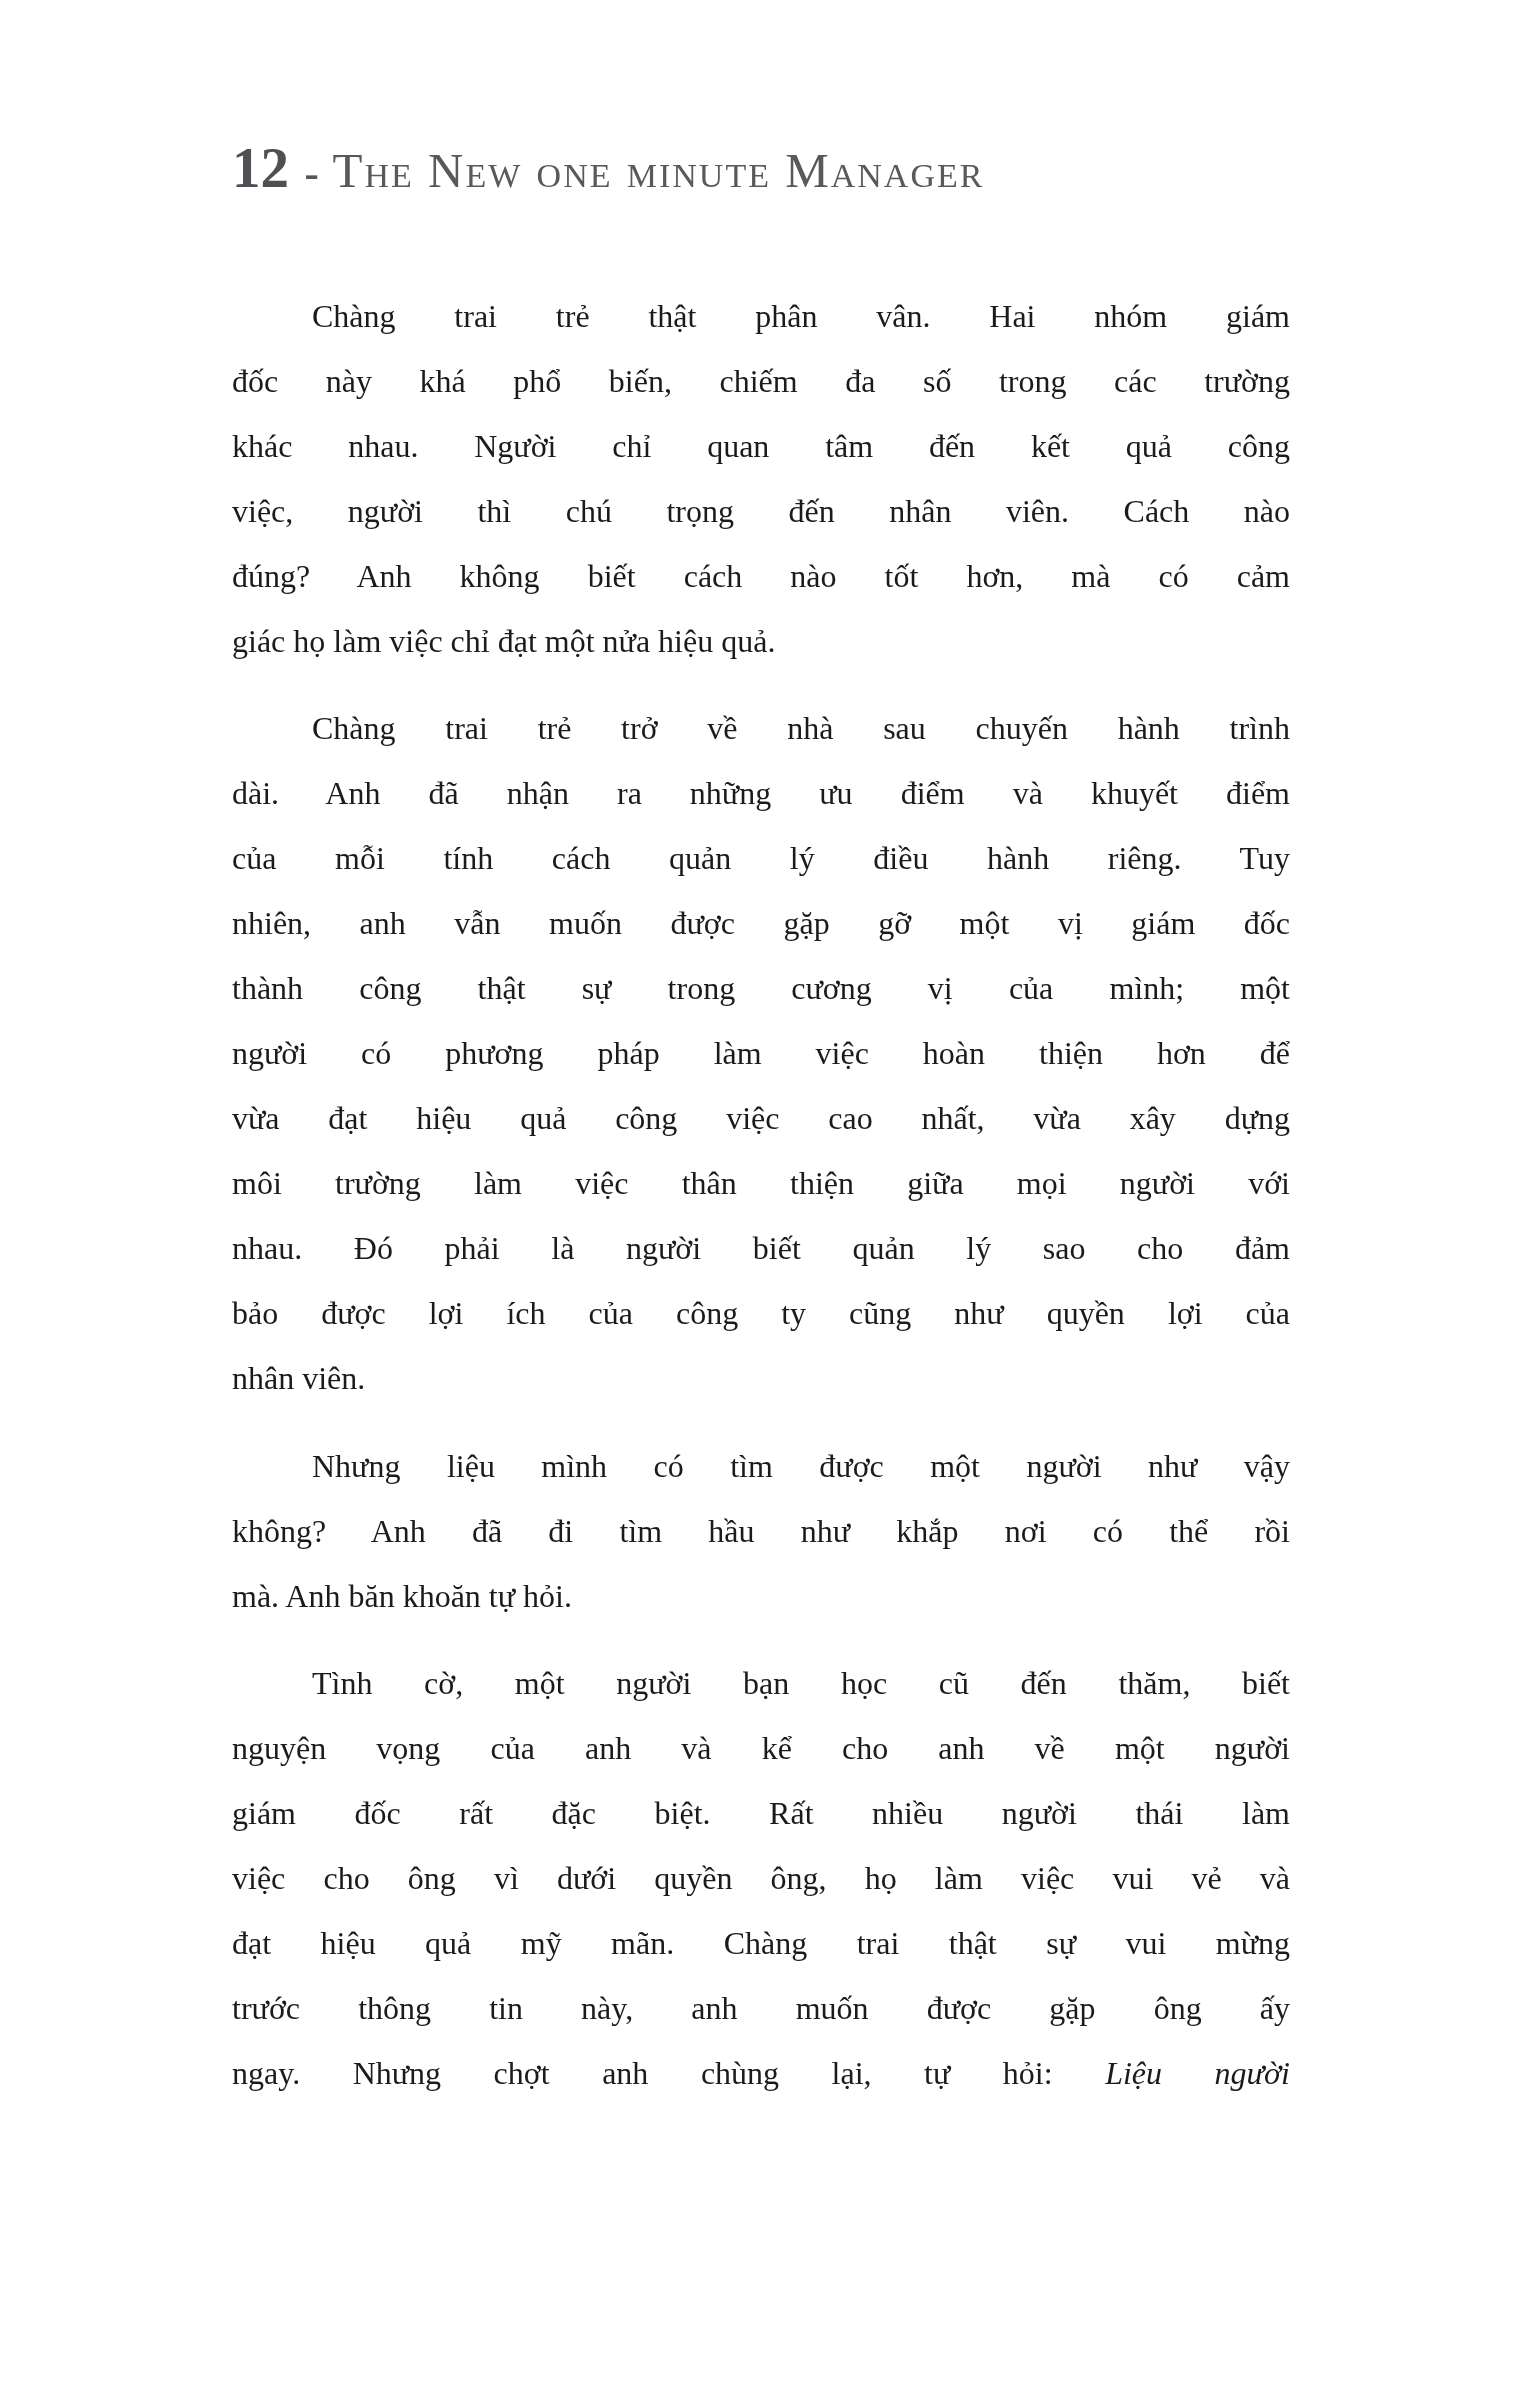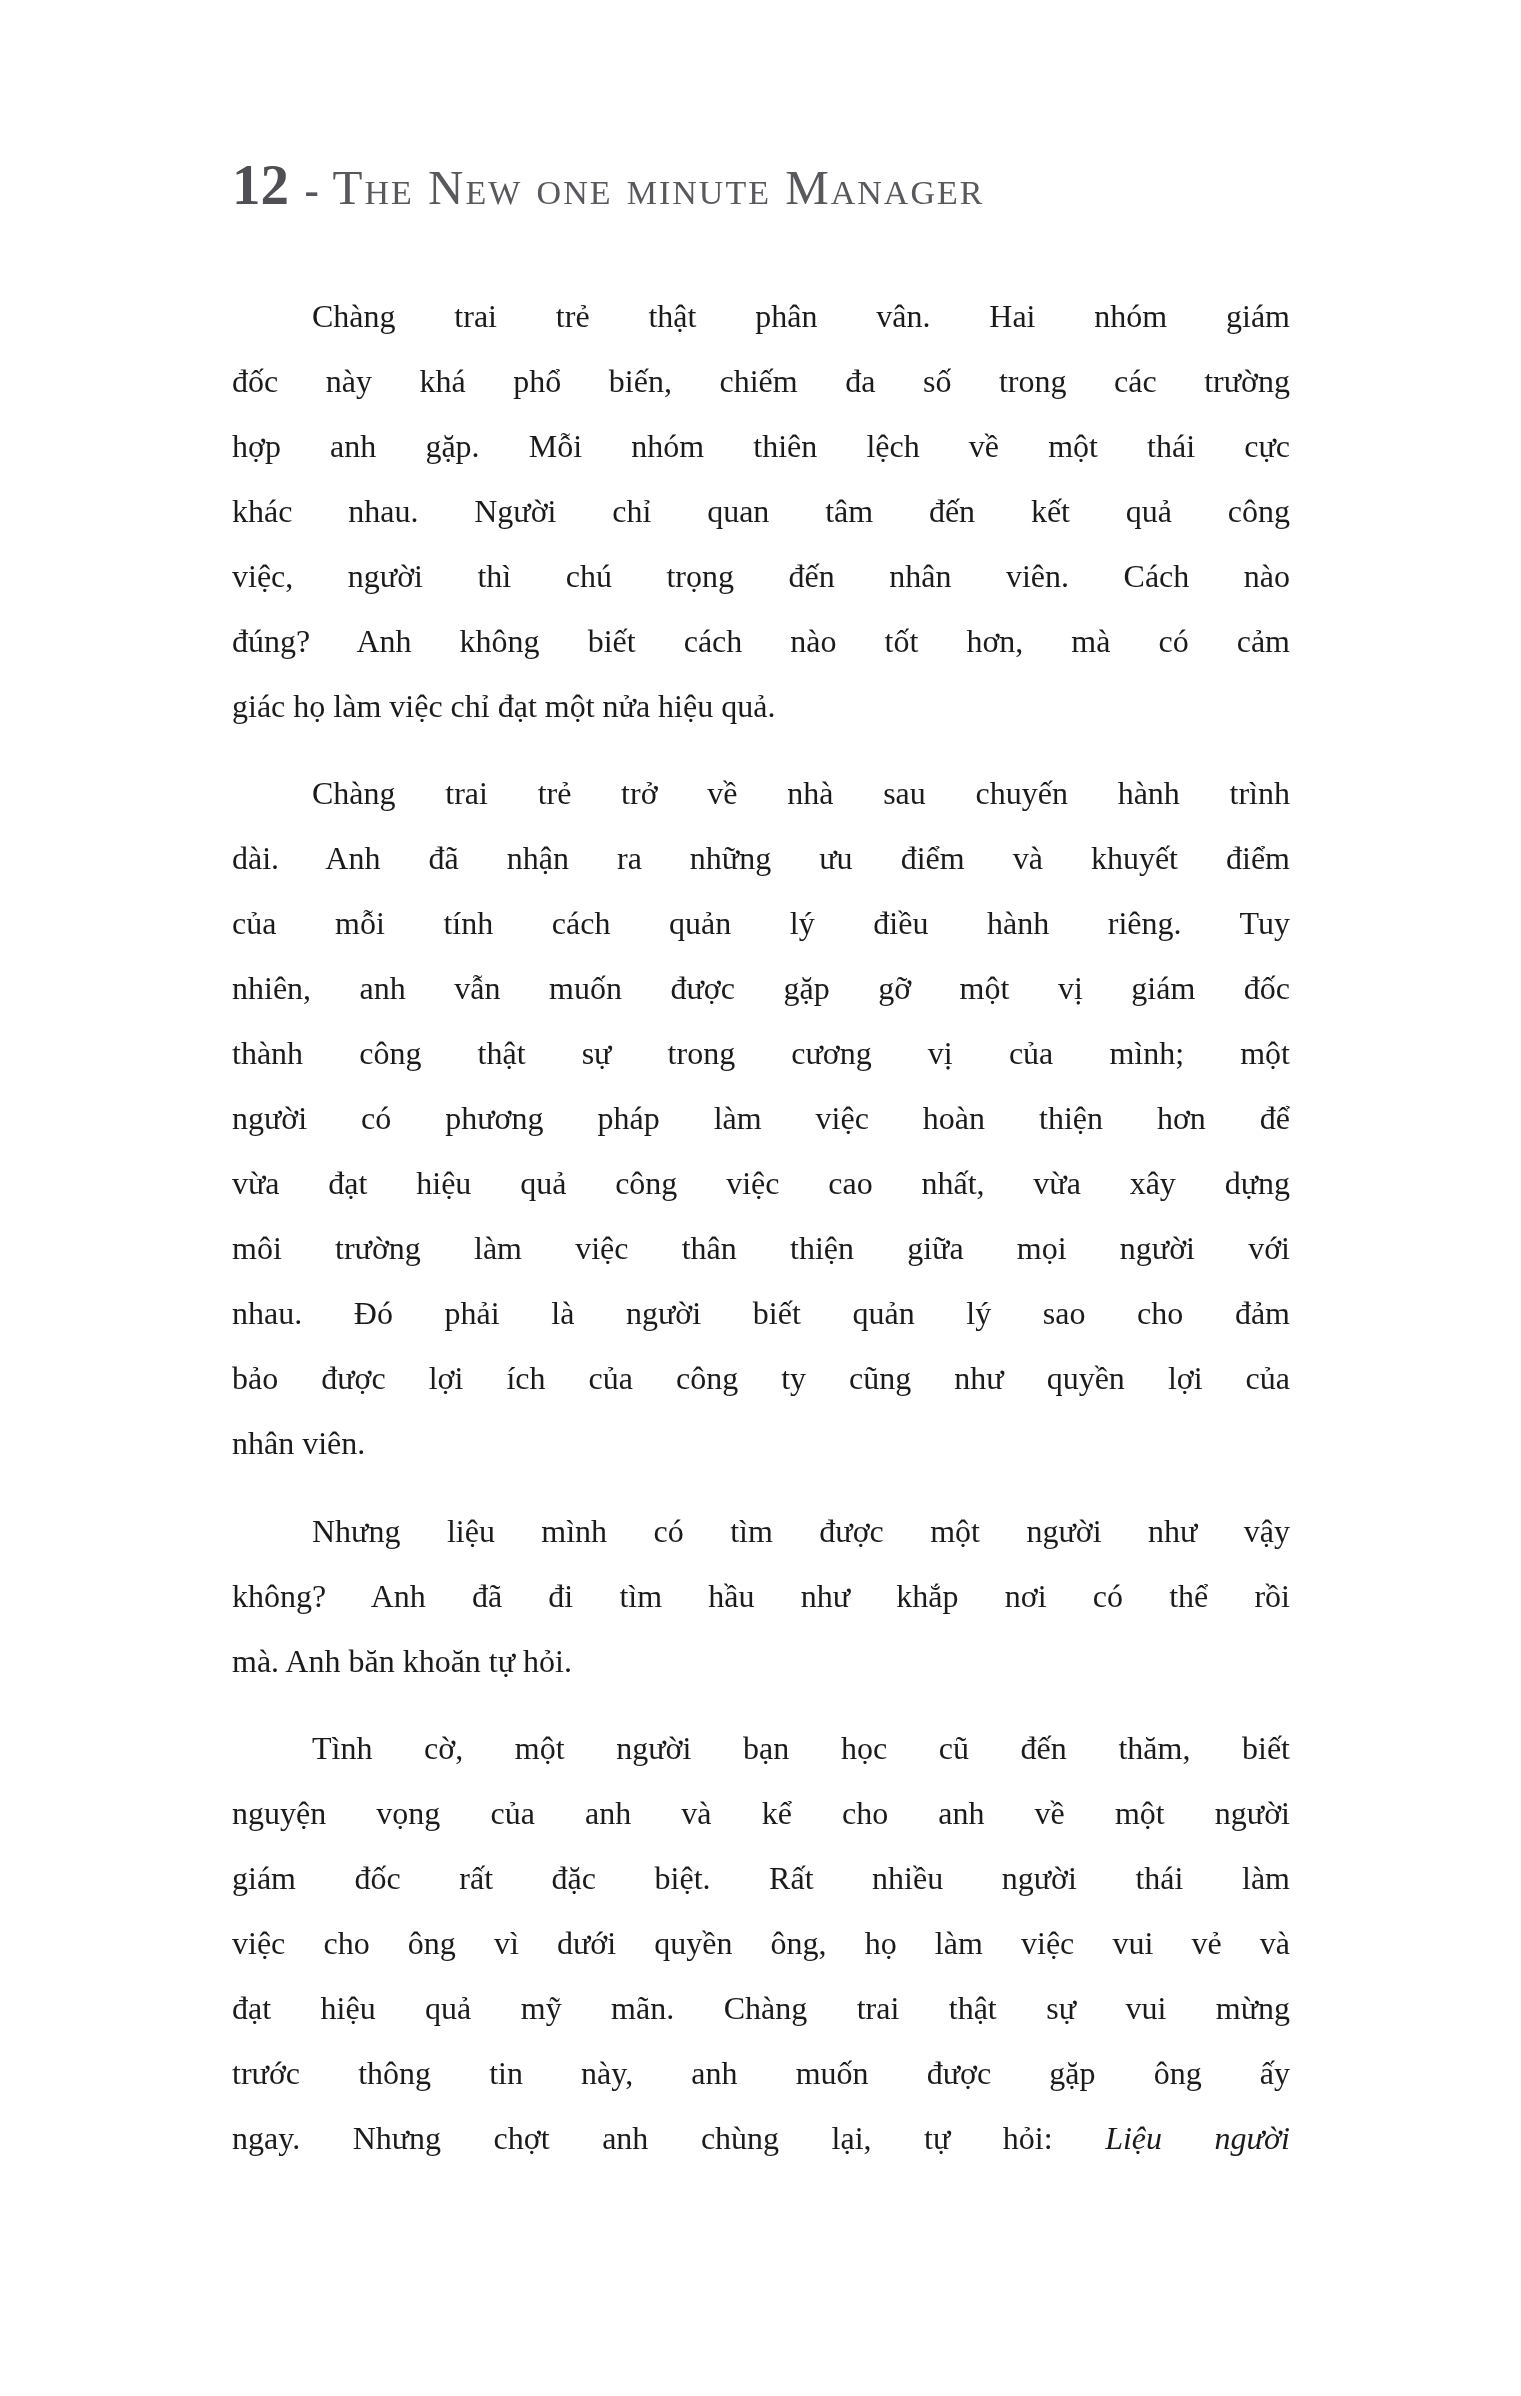--- a/index.html
+++ b/index.html
@@ -12,21 +12,21 @@
     width: 1521px;
     height: 2396px;
     background: #ffffff;
     overflow: hidden;
     font-family: "Liberation Serif", serif;
   }
   
   .running-header {
     position: absolute;
     left: 232px;
-    top: 156px;
+    top: 139px;
     display: flex;
     align-items: baseline;
     color: #55555a;
     white-space: nowrap;
   }
   .chapter-num {
     font-size: 57px;
     font-weight: bold;
     line-height: 1;
     color: #4f4f54;
@@ -84,21 +84,20 @@
   <div class="running-header">
     <span class="chapter-num">12</span>
     <span class="title-sep">-</span>
     <span class="book-title">The New one minute Manager</span>
   </div>
 
   <div class="body-text">
       <div class="paragraph">
         <div class="text-line first-line">Chàng trai trẻ thật phân vân. Hai nhóm giám</div>
         <div class="text-line">đốc này khá phổ biến, chiếm đa số trong các trường</div>
-        <div class="text-line">hợp anh gặp. Mỗi nhóm thiên lệch về một thái cực</div>
         <div class="text-line">khác nhau. Người chỉ quan tâm đến kết quả công</div>
         <div class="text-line">việc, người thì chú trọng đến nhân viên. Cách nào</div>
         <div class="text-line">đúng? Anh không biết cách nào tốt hơn, mà có cảm</div>
         <div class="text-line last-line">giác họ làm việc chỉ đạt một nửa hiệu quả.</div>
       </div>
       <div class="paragraph">
         <div class="text-line first-line">Chàng trai trẻ trở về nhà sau chuyến hành trình</div>
         <div class="text-line">dài. Anh đã nhận ra những ưu điểm và khuyết điểm</div>
         <div class="text-line">của mỗi tính cách quản lý điều hành riêng. Tuy</div>
         <div class="text-line">nhiên, anh vẫn muốn được gặp gỡ một vị giám đốc</div>

